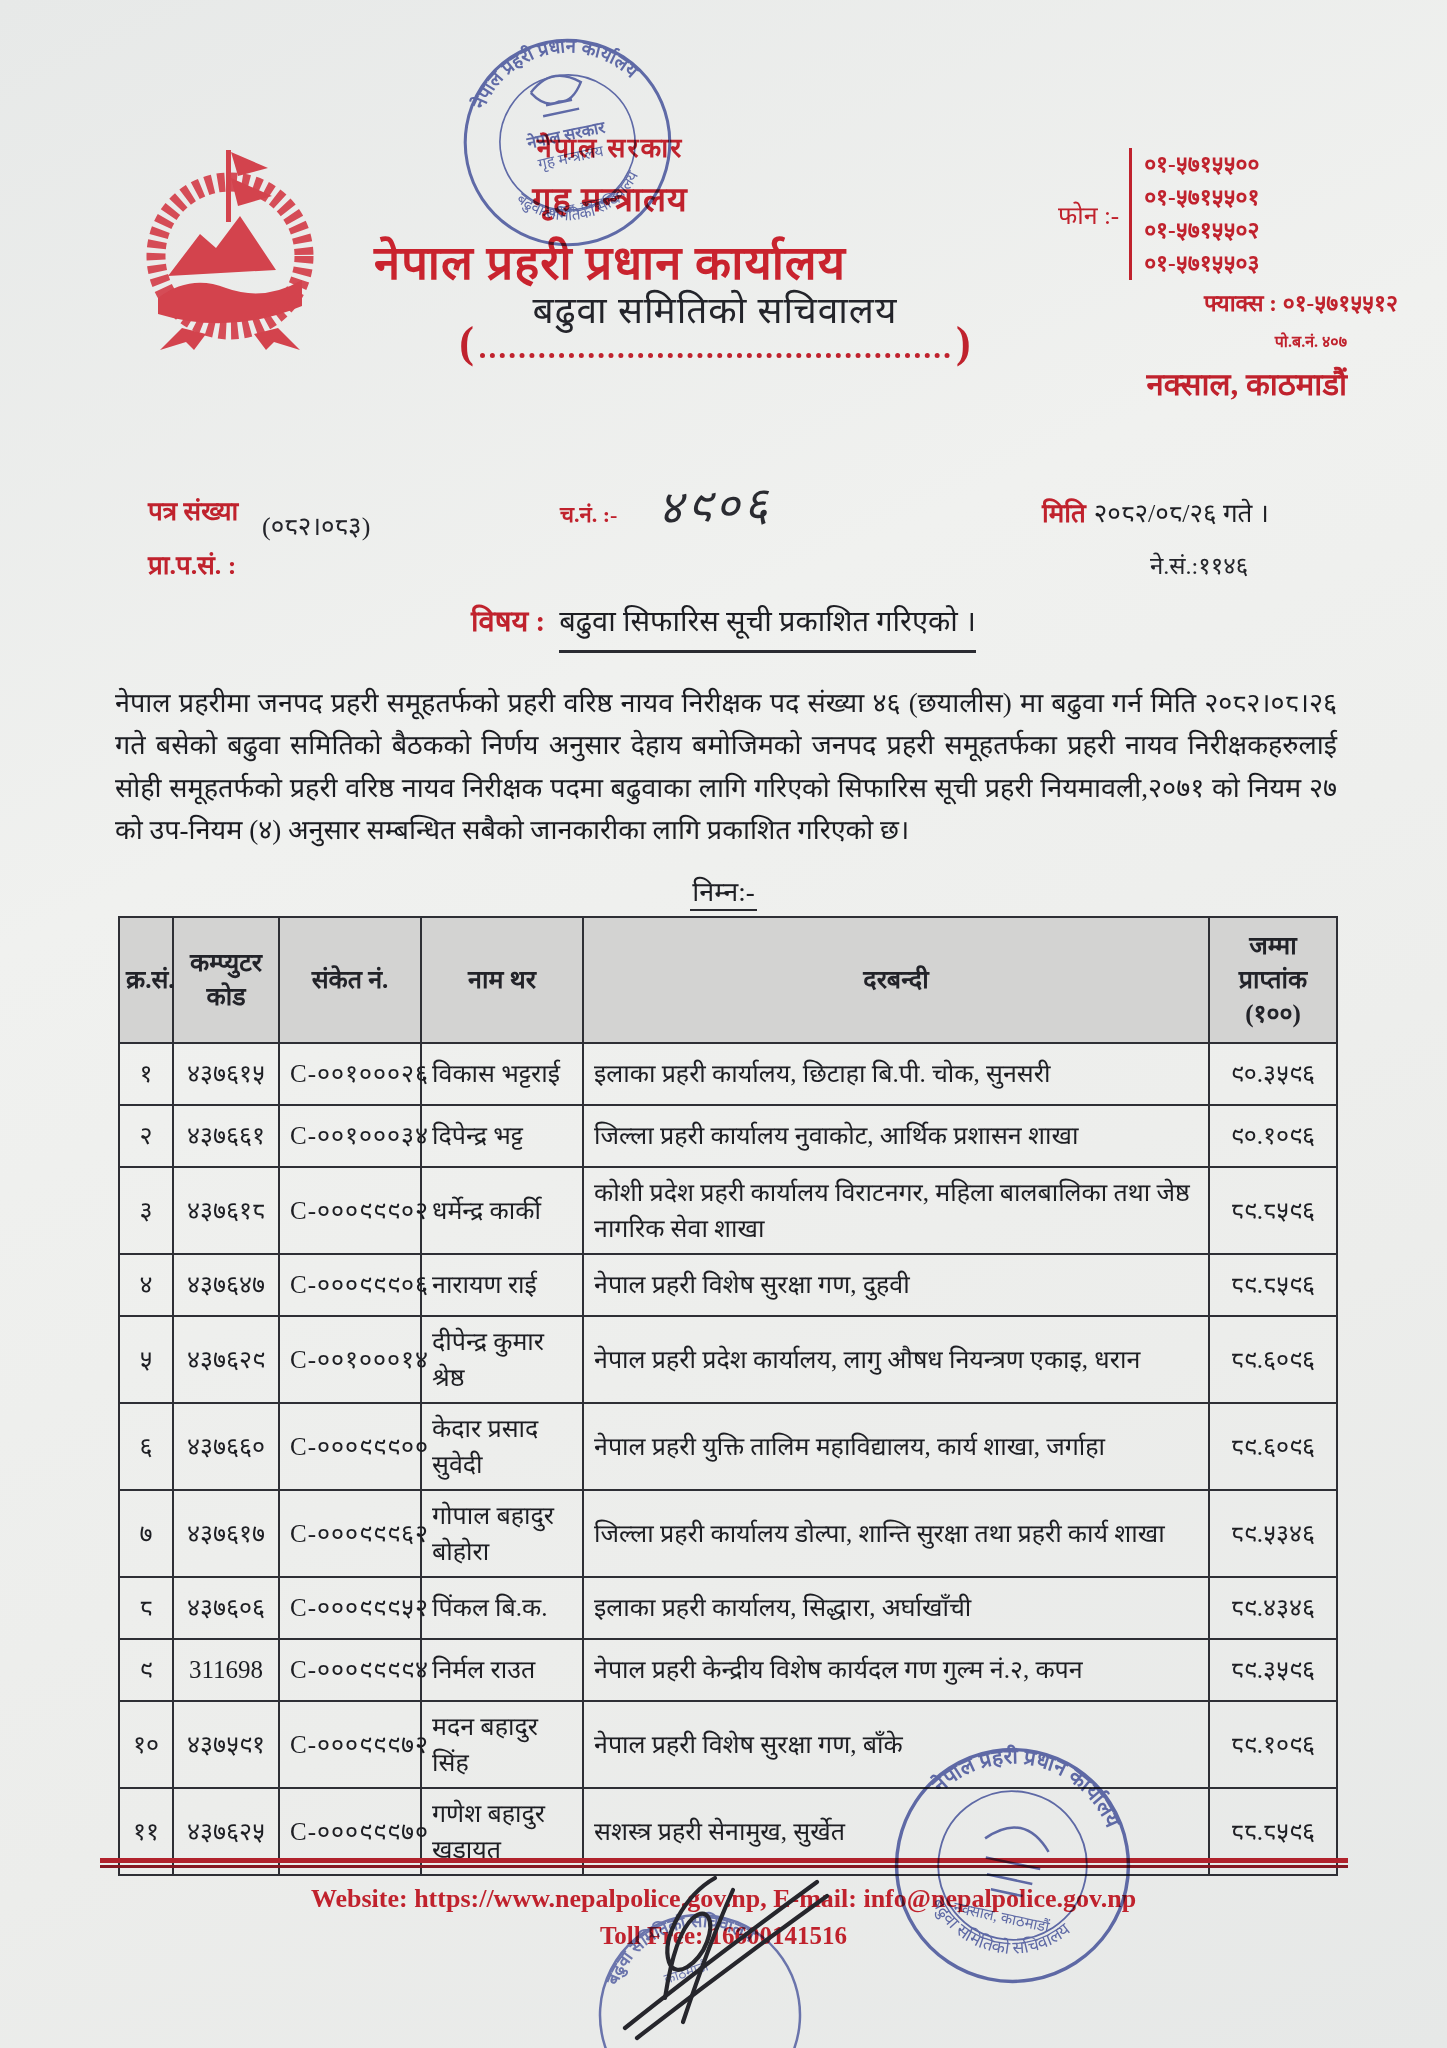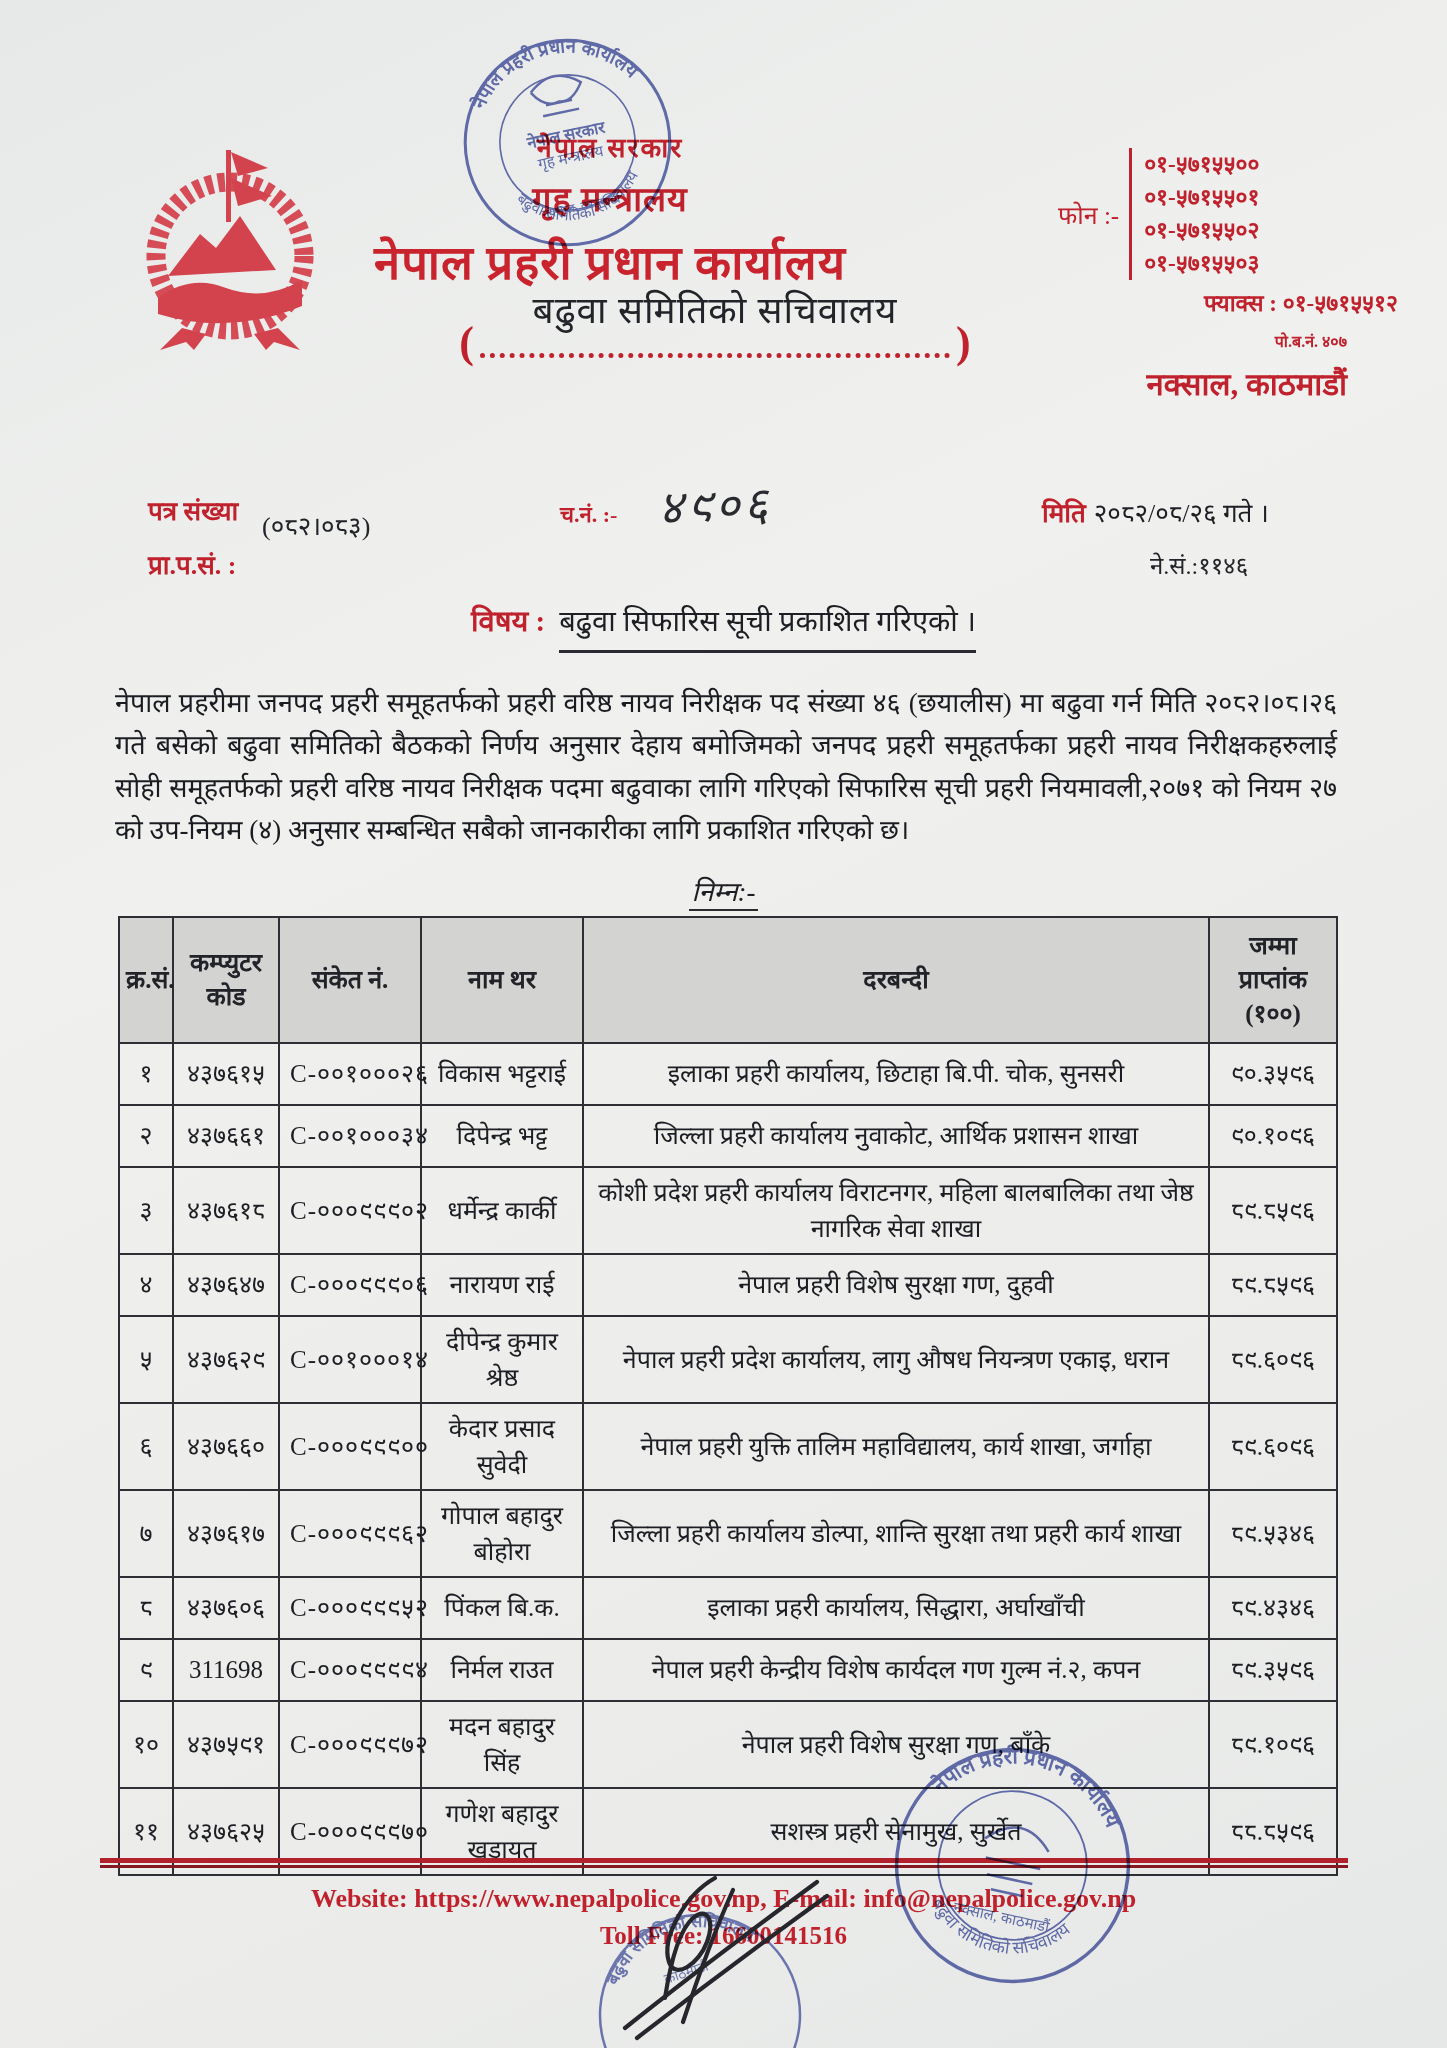--- a/index.html
+++ b/index.html
@@ -43,32 +43,32 @@
   .nesa{left:1150px;top:548px;font-size:24px;color:#23242a;}
 
   
   .subject{left:0;top:600px;width:100%;text-align:center;font-size:29px;}
   .subject .lbl{font-weight:bold;color:#c0222d;margin-right:14px;}
   .subject .txt{color:#1d1e23;border-bottom:3px solid #2a2b31;padding-bottom:13px;}
 
   
   .body-par{left:115px;top:682px;width:1222px;font-size:27px;line-height:1.57;text-align:justify;color:#1b1c21;}
   .nimna{left:0;top:872px;width:100%;text-align:center;font-size:27px;}
-  .nimna span{border-bottom:2.5px solid #2a2b31;padding:0 2px 2px;font-style:italic;}
+  .nimna span{border-bottom:2.5px solid #2a2b31;padding:0 2px 2px;}
 
   
   .tbl-wrap{left:118px;top:916px;width:1220px;}
   table{border-collapse:collapse;width:100%;table-layout:fixed;background:transparent;}
   col.c0{width:54px;}col.c1{width:106px;}col.c2{width:142px;}col.c3{width:162px;}col.c5{width:128px;}
   th,td{border:2px solid #2e2f35;font-size:25px;vertical-align:middle;}
   thead th{background:#d3d3d2;font-weight:600;color:#222329;padding:8px 6px;height:108px;line-height:1.35;}
   td{padding:7px 10px;color:#1d1e23;line-height:1.42;}
   td.c0,td.c1,td.c5{text-align:center;}
   td.c2{text-align:center;letter-spacing:1px;}
-  td.c3,td.c4{text-align:center;}
+  td.c3,td.c4{text-align:left;}
   tbody tr{height:62px;}
 
   
   .redrule{left:100px;top:1858px;width:1248px;}
   .redrule .r1{height:5px;background:#b1222c;}
   .redrule .r2{height:3px;background:#861822;margin-top:2px;}
   .site-line{left:0;top:1884px;width:100%;text-align:center;font-size:26px;font-weight:bold;color:#c0222d;}
   .toll-line{left:0;top:1922px;width:100%;text-align:center;font-size:25px;font-weight:bold;color:#c0222d;}
 
   

